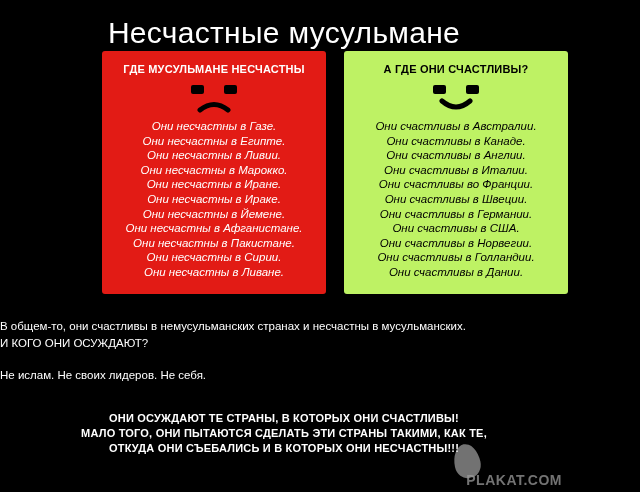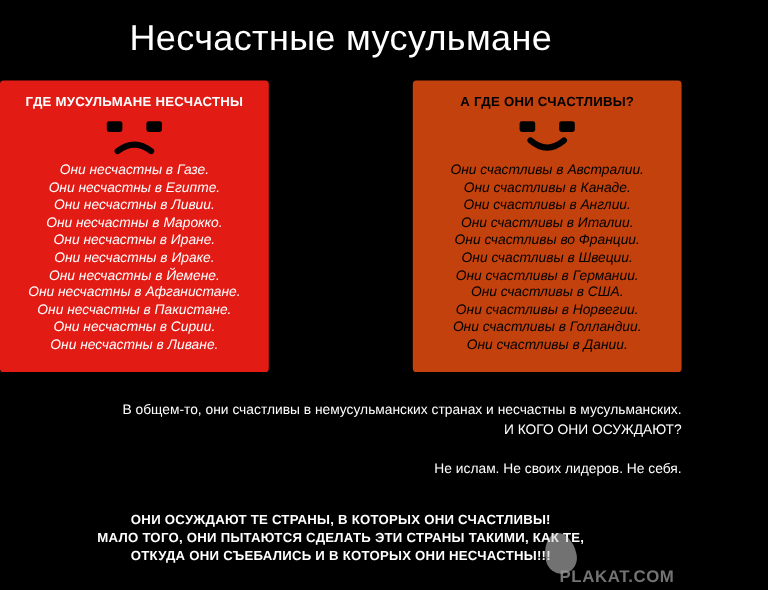--- a/index.html
+++ b/index.html
@@ -24,36 +24,36 @@
     text-align: center;
     font-size: 30px;
     font-weight: normal;
     color: #ffffff;
     letter-spacing: 0.3px;
     padding-top: 16px;
     line-height: 1.1;
   }
   .panels {
     display: flex;
-    justify-content: space-between;
-    gap: 34px;
-    margin-top: 18px;
+    justify-content: flex-end;
+    gap: 18px;
+    margin-top: 2px;
   }
   .panel {
     width: 224px;
     border-radius: 3px;
     padding: 10px 6px 14px 6px;
     box-sizing: border-box;
     text-align: center;
   }
   .panel.red {
     background: #e21b15;
   }
   .panel.green {
-    background: #c2410c;
+    background: #bef264;
   }
   .panel-head {
     font-size: 11px;
     font-weight: bold;
     letter-spacing: 0.2px;
     margin: 2px 0 6px 0;
   }
   .panel.red .panel-head { color: #ffffff; }
   .panel.green .panel-head { color: #000000; }
   .face {
@@ -67,21 +67,21 @@
   .lines {
     font-size: 11.5px;
     line-height: 14.6px;
   }
   .panel.red .lines { color: #ffffff; }
   .panel.green .lines { color: #000000; }
   .lines div { white-space: nowrap; font-style: italic; }
 
   .mid {
     margin-top: 24px;
-    text-align: right;
+    text-align: left;
     font-size: 11.5px;
     line-height: 16px;
     color: #ffffff;
   }
   .mid .l2 { margin-top: 1px; }
   .mid .l3 { margin-top: 16px; }
 
   .bottom {
     margin-top: 28px;
     text-align: center;

